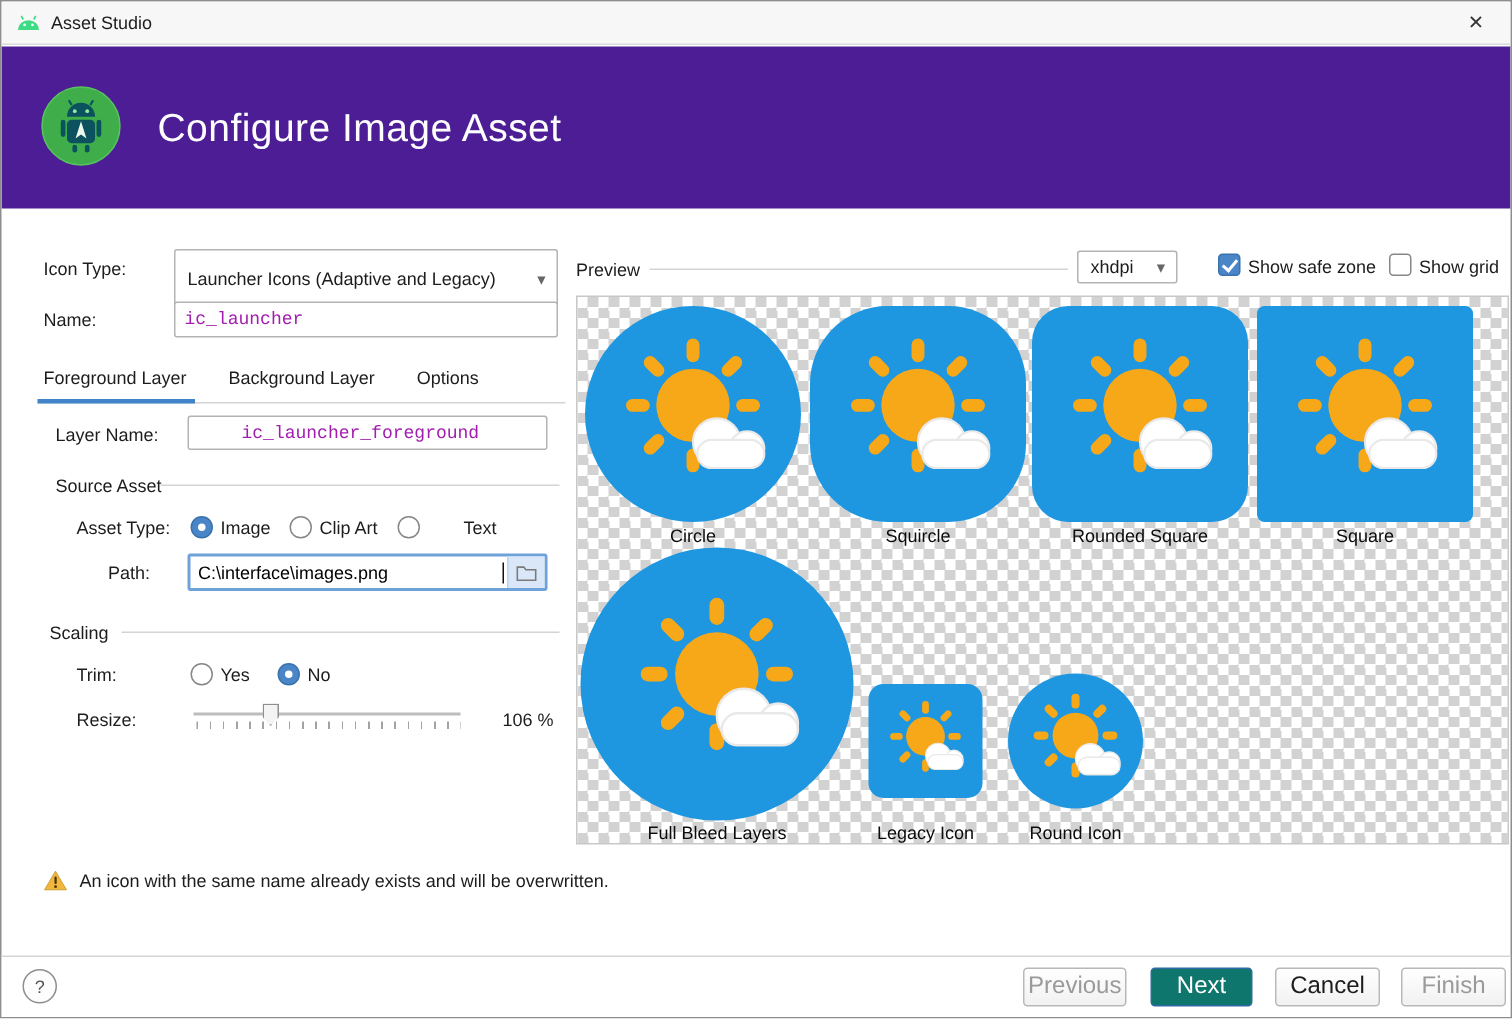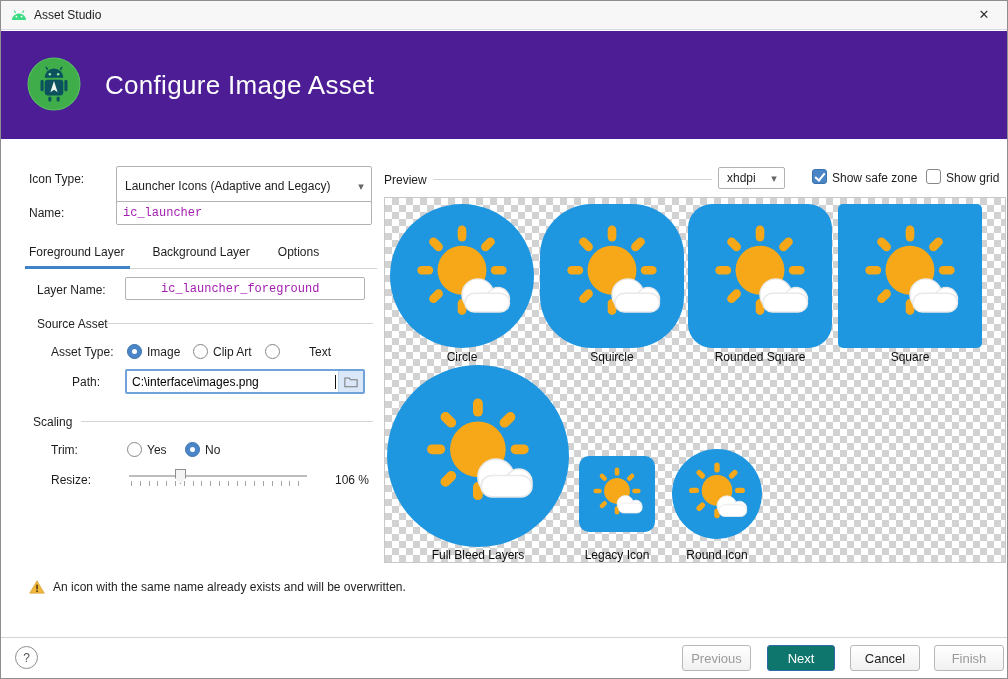--- a/index.html
+++ b/index.html
@@ -67,21 +67,21 @@
   .tile.fullbleed svg{width:90%;height:90%;}
   .ticonlabel{position:absolute;color:#0c0c0c;text-align:center;white-space:nowrap;transform:translateX(-50%);}
 
   
   .warnrow{position:absolute;left:28px;top:579px;display:flex;align-items:center;}
   .warnrow .wtext{margin-left:8px;color:#1d1d1d;}
 
   
   .footer{position:absolute;left:0;right:0;bottom:0;height:40px;border-top:1px solid #d5d5d5;background:#fff;}
   .helpbtn{position:absolute;left:14px;top:8px;width:21px;height:21px;border:1px solid #8e8e8e;border-radius:50%;color:#555;display:flex;align-items:center;justify-content:center;font-size:12px;background:#fdfdfd;}
-  .btn{position:absolute;top:7px;height:26px;border:1px solid #b8b8b8;border-radius:3px;background:linear-gradient(#ffffff,#f1f1f1);color:#1d1d1d;font-size:13px;display:flex;align-items:center;justify-content:center;box-sizing:border-box;}
+  .btn{position:absolute;top:7px;height:26px;border:1px solid #b8b8b8;border-radius:3px;background:linear-gradient(#ffffff,#f1f1f1);color:#1d1d1d;font-size:16px;display:flex;align-items:center;justify-content:center;box-sizing:border-box;}
   .btn.disabled{color:#9a9a9a;}
   .btn.primary{background:#0f766e;border-color:#3069a8;color:#fff;}
 </style>
 </head>
 <body>
 
 <svg width="0" height="0" style="position:absolute">
   <defs>
     <g id="sun-art">
       <g fill="#f7a818">

